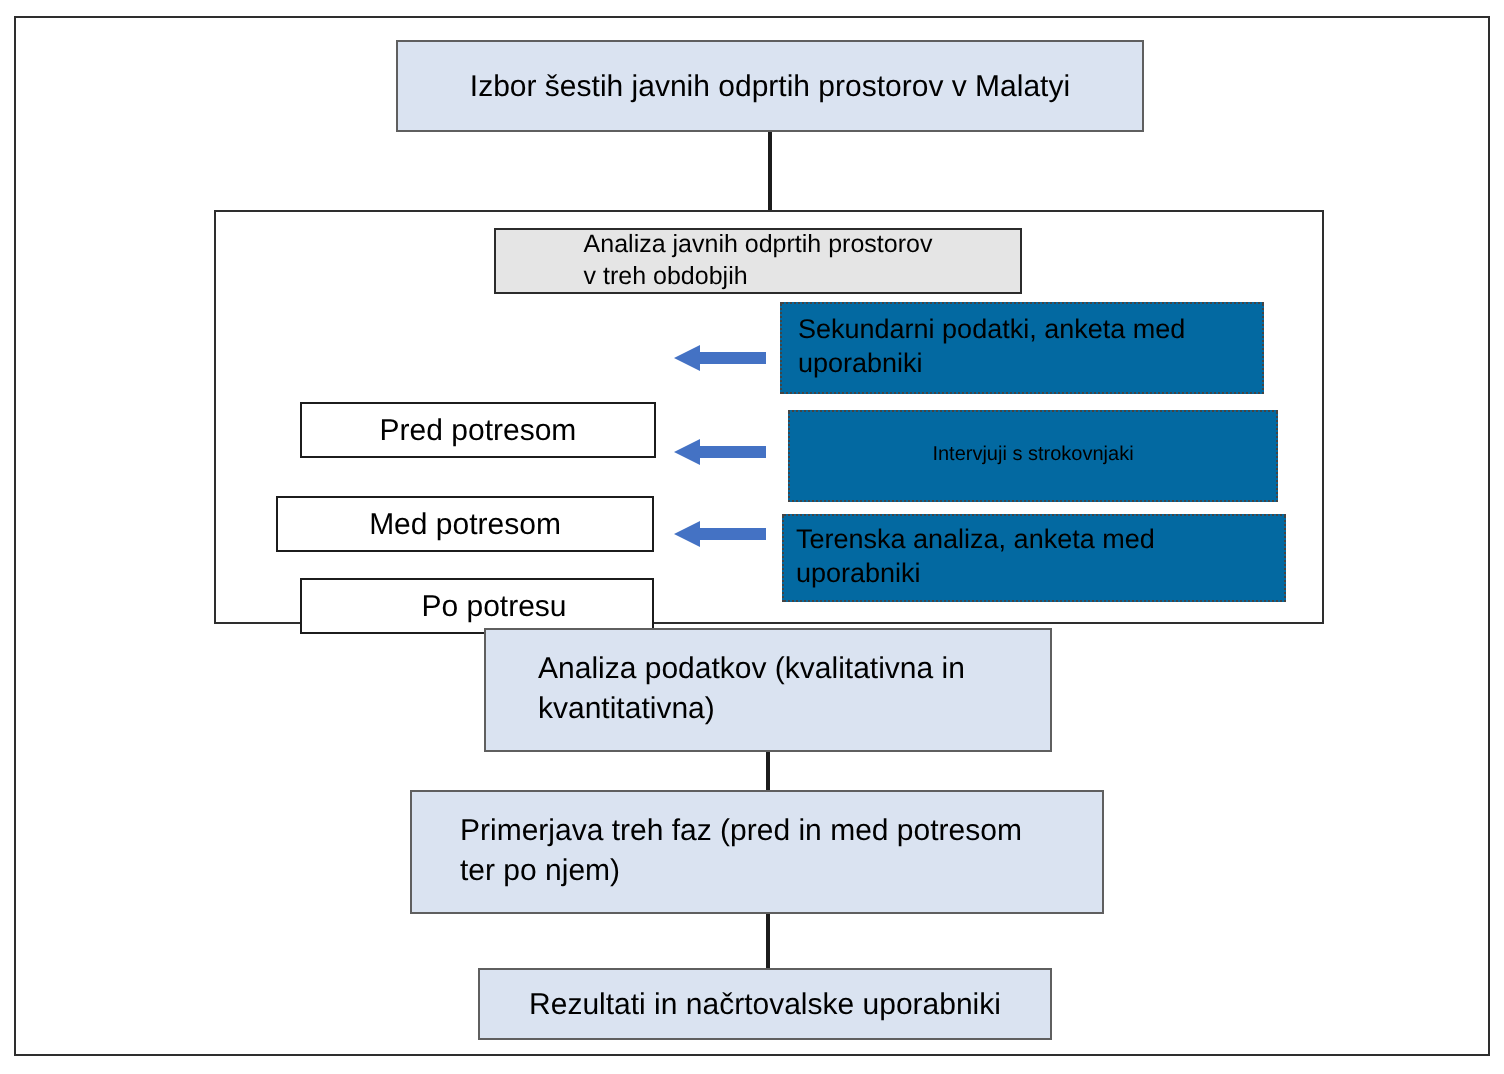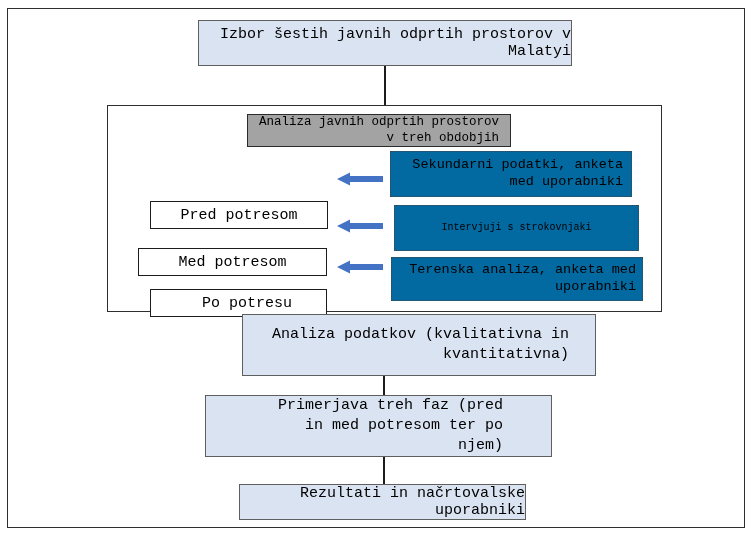--- a/index.html
+++ b/index.html
@@ -1,25 +1,25 @@
 <!DOCTYPE html>
 <html><head>
 <meta charset="utf-8">
 <style>
   html,body{margin:0;padding:0;background:#ffffff;}
   body{width:752px;height:537px;font-family:"Liberation Sans","DejaVu Sans",sans-serif;color:#000;}
   .canvas{position:relative;width:752px;height:537px;background:#ffffff;overflow:hidden;}
   .abs{position:absolute;box-sizing:border-box;}
-  .center{display:flex;align-items:center;justify-content:center;text-align:right;font-family:Liberation Mono, monospace;}
+  .center{display:flex;align-items:center;justify-content:center;text-align:left;}
 
   .outer-frame{left:7px;top:8px;width:738px;height:520px;border:1.5px solid #2e2e2e;background:#ffffff;}
 
   .blue-box{background:#dae3f1;border:1px solid #5f5f5f;}
   .white-box{background:#ffffff;border:1.5px solid #1c1c1c;margin-top:36px;}
-  .thin-box{background:#a3a3a3;border:1px solid #2b2b2b;}
+  .thin-box{background:#e5e5e5;border:1px solid #2b2b2b;}
   .dotted-box{background:#0369a1;border:1px dotted #444;}
 
   .vline{width:1.5px;background:#1c1c1c;}
 
   .top-box{left:198px;top:20px;width:374px;height:46px;font-size:15px;}
   .conn1{left:384px;top:66px;height:39px;}
   .container-box{left:107px;top:105px;width:555px;height:207px;background:#ffffff;border:1.5px solid #2e2e2e;}
   .zbiranje-box{left:26px;top:103px;width:183px;height:29px;font-size:15px;z-index:3;}
   .container-title{left:247px;top:114px;width:264px;height:33px;font-size:12.5px;line-height:1.22;}
 
@@ -31,23 +31,23 @@
   .arrow{width:46px;height:14px;}
   .arrow-1{left:337px;top:172px;}
   .arrow-2{left:337px;top:219px;}
   .arrow-3{left:337px;top:260px;}
 
   .src{line-height:1.25;}
   .src-1{left:390px;top:151px;width:242px;height:46px;font-size:13.5px;padding:0 8px;}
   .src-2{left:394px;top:205px;width:245px;height:46px;font-size:10px;}
   .src-3{left:391px;top:257px;width:252px;height:44px;font-size:13.5px;padding:0 6px;}
 
-  .analysis-box{left:242px;top:314px;width:354px;height:62px;font-size:15px;padding:3px 26px;line-height:1.35;}
+  .analysis-box{left:242px;top:314px;width:284px;height:62px;font-size:15px;padding:3px 26px;line-height:1.35;}
   .conn2{left:383px;top:376px;height:19px;}
-  .comparison-box{left:205px;top:395px;width:347px;height:62px;font-size:15px;padding:0 48px;line-height:1.35;}
+  .comparison-box{left:205px;top:395px;width:347px;height:62px;font-size:15px;padding:0 24px;line-height:1.35;}
   .conn3{left:383px;top:457px;height:27px;}
   .result-box{left:239px;top:484px;width:287px;height:36px;font-size:15px;}
 </style>
 </head>
 <body>
 
 <div class="canvas">
 
   <div class="abs outer-frame"></div>
 

